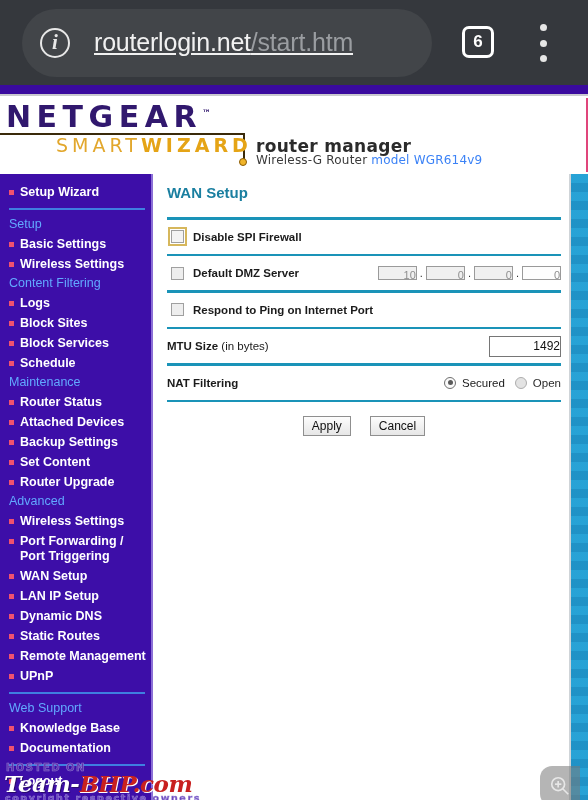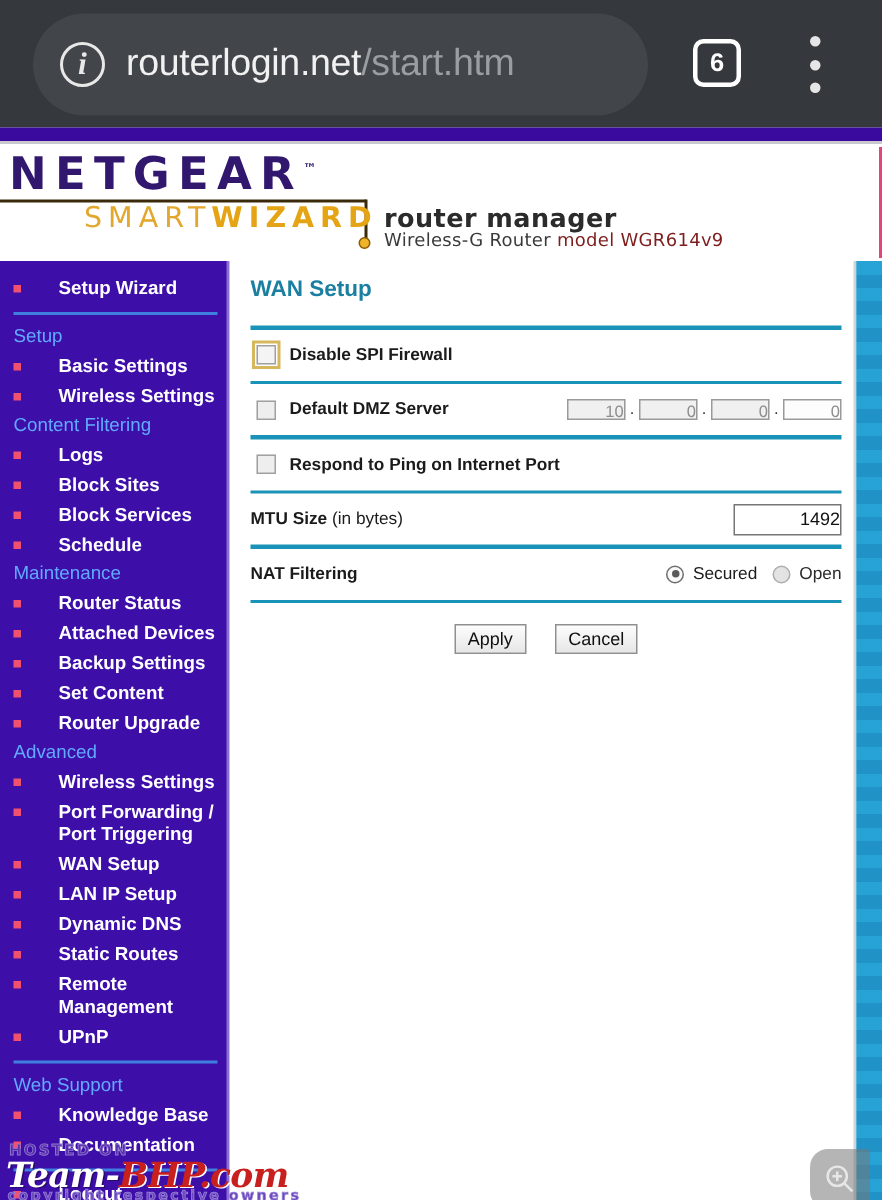--- a/index.html
+++ b/index.html
@@ -28,25 +28,26 @@
   .info-icon {
     width: 30px; height: 30px; border-radius: 50%;
     border: 2.5px solid #e8e8e8;
     color: #e8e8e8;
     display: flex; align-items: center; justify-content: center;
     font-family: "Liberation Serif", serif;
     font-size: 21px; font-weight: bold; font-style: italic;
     flex: 0 0 auto;
   }
   .url-text {
-    margin-left: 14px;
+    margin-left: 24px;
     font-size: 25px;
     color: #f1f1f1;
     white-space: nowrap;
     letter-spacing: -0.2px;
+    text-decoration: underline;
   }
   .url-path { color: #9a9da1; }
   .tab-count {
     position: absolute; left: 462px; top: 26px;
     width: 32px; height: 32px;
     border: 3px solid #ffffff; border-radius: 7px;
     color: #ffffff; font-size: 17px; font-weight: bold;
     display: flex; align-items: center; justify-content: center;
   }
   .kebab { position: absolute; left: 536px; top: 24px; width: 14px; height: 38px;
@@ -85,21 +86,21 @@
   .rm-title {
     position: absolute; left: 256px; top: 40px;
     font-family: "DejaVu Sans", sans-serif;
     font-size: 17px; font-weight: bold; color: #2b2b2b; letter-spacing: 0.3px;
   }
   .rm-sub {
     position: absolute; left: 256px; top: 57px;
     font-family: "DejaVu Sans", sans-serif;
     font-size: 12px; color: #3a3a3a; letter-spacing: 0.2px;
   }
-  .rm-sub .model { color: #7f1d1d; }
+  .rm-sub .model { color: #3b82f6; }
   .pink-edge { position:absolute; right:0px; top:2px; width:2px; height:74px; background:#e0457b; }
   .pink-edge2 { position:absolute; right:2px; top:2px; width:4px; height:74px; background:#ffffff; }
 
   
   .content-row { position: absolute; top: 174px; left: 0; width: 588px; height: 626px; }
 
   .sidebar {
     position: absolute; left: 0; top: 0; width: 153px; height: 626px;
     background: #3d0ea8;
     padding-top: 8px;
@@ -109,21 +110,20 @@
 
   .nav-item {
     position: relative;
     display: flex; align-items: flex-start;
     padding: 2.5px 6px 2.5px 9px;
     color: #ffffff;
     font-size: 12.5px; font-weight: bold;
     line-height: 15px;
     font-family: "Liberation Sans", sans-serif;
     cursor: pointer;
-    gap: 19px;
   }
   .nav-item .bullet {
     flex: 0 0 auto;
     width: 5px; height: 5px; background: #f0516f; margin-right: 6px; margin-top: 5px;
   }
   .nav-head {
     color: #62a9ff;
     font-size: 12.5px;
     font-weight: normal;
     padding: 2px 6px 2px 9px;

